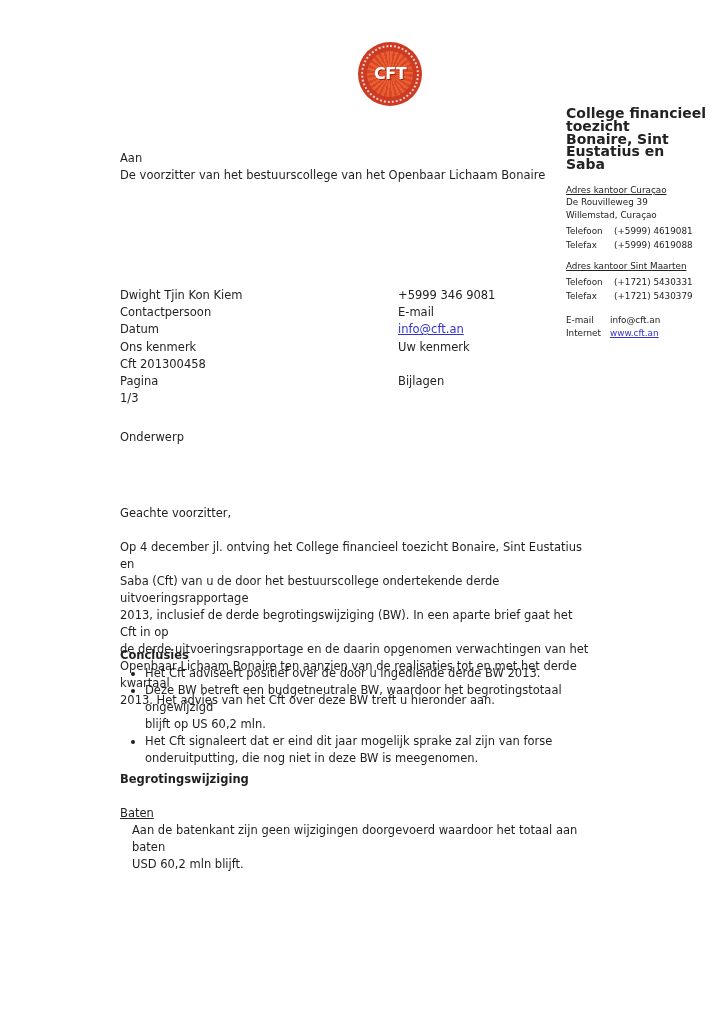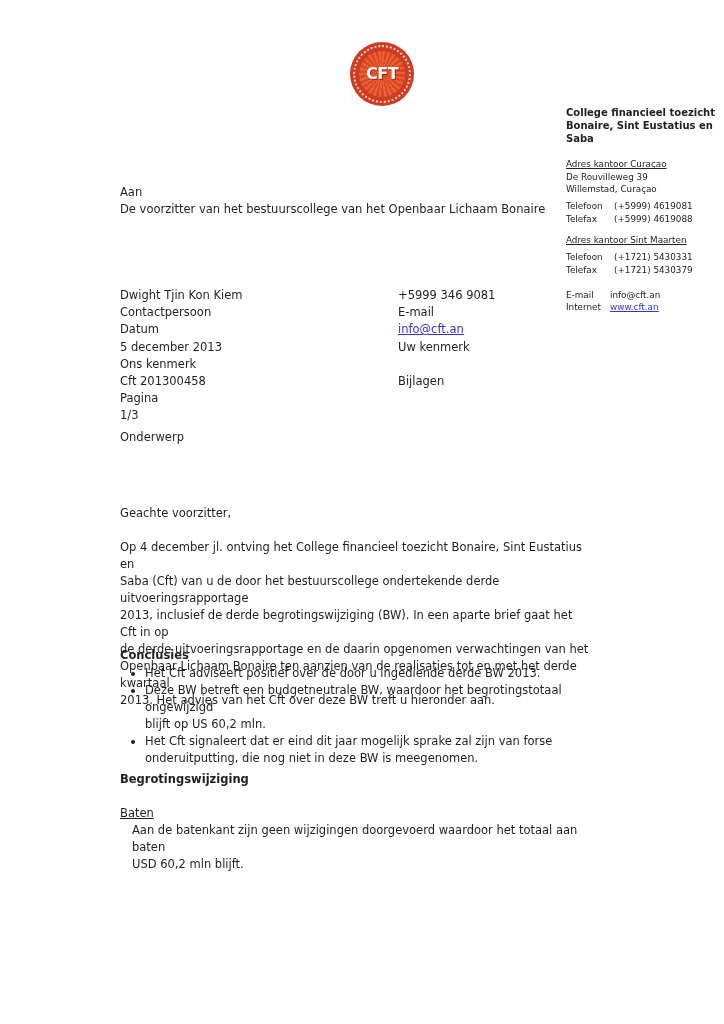--- a/index.html
+++ b/index.html
@@ -10,21 +10,21 @@
     font-family:"DejaVu Sans","Liberation Sans",sans-serif;
     color:#1f1f1f;
     font-size:11.5px;
     line-height:17px;
     overflow:hidden;
   }
   .prewrap { white-space:pre-line; }
 
   
   .logo {
-    position:absolute; left:350px; top:42px;
+    position:absolute; left:358px; top:42px;
     width:64px; height:64px; border-radius:50%;
     background:#cd3b22;
     display:flex; align-items:center; justify-content:center;
   }
   .logo::before {
     content:""; position:absolute; inset:3px; border-radius:50%;
     border:2px dotted rgba(255,255,255,0.75);
   }
   .logo-inner {
     width:46px; height:46px; border-radius:50%;
@@ -34,33 +34,33 @@
   .logo-text {
     color:#ffffff; font-weight:bold; font-size:16px; line-height:16px;
     letter-spacing:-0.5px; text-shadow:1px 1px 0 #9e2610;
   }
 
   
   .sidebar {
     position:absolute; left:566px; top:107px; width:154px;
     font-size:8.8px; line-height:12.4px; color:#222;
   }
-  .sb-org { font-weight:bold; font-size:10px; line-height:12.8px; margin-bottom:13px; }
+  .sb-org { font-weight:bold; font-size:14px; line-height:12.8px; margin-bottom:13px; }
   .sb-heading { text-decoration:underline;margin-top:8px; }
   .sb-phones { margin-top:4px; }
   .sb-phone { display:flex; line-height:13.4px; }
   .sb-phone-label { width:48px; flex:none; }
   .sb-office-2 { margin-top:6px; }
   .sb-contact { margin-top:11px; }
   .sb-row { display:flex; }
   .sb-row-label { width:44px; flex:none; }
   a.link { color:#3333cc; text-decoration:underline; cursor:pointer; }
 
   
-  .recipient { position:absolute; left:120px; top:150px; width:460px;margin-top:34px; }
+  .recipient { position:absolute; left:120px; top:150px; width:460px; }
   .meta { position:absolute; left:120px; top:287px; width:452px; }
   .meta-col { position:absolute; top:0; }
   .meta-col-left { left:0; width:270px; }
   .meta-col-right { left:278px; width:174px; }
   .meta-line { height:17.2px; }
 
   .subject { position:absolute; left:120px; top:429px; width:460px; }
   .salutation { position:absolute; left:120px; top:505px; width:460px; }
   .intro { position:absolute; left:120px; top:539px; width:470px; }
 
@@ -134,21 +134,20 @@
   <div class="recipient">
     <div>Aan</div>
     <div>De voorzitter van het bestuurscollege van het Openbaar Lichaam Bonaire</div>
   </div>
 
   <div class="meta">
     <div class="meta-col meta-col-left">
       <div class="meta-line">Dwight Tjin Kon Kiem</div>
       <div class="meta-line">Contactpersoon</div>
       <div class="meta-line">Datum</div>
-      <div class="meta-line">5 december 2013</div>
       <div class="meta-line">Ons kenmerk</div>
       <div class="meta-line">Cft 201300458</div>
       <div class="meta-line">Pagina</div>
       <div class="meta-line">1/3</div>
     </div>
     <div class="meta-col meta-col-right">
       <div class="meta-line">+5999 346 9081</div>
       <div class="meta-line">E-mail</div>
       <div class="meta-line"><a class="link">info@cft.an</a></div>
       <div class="meta-line">Uw kenmerk</div>

